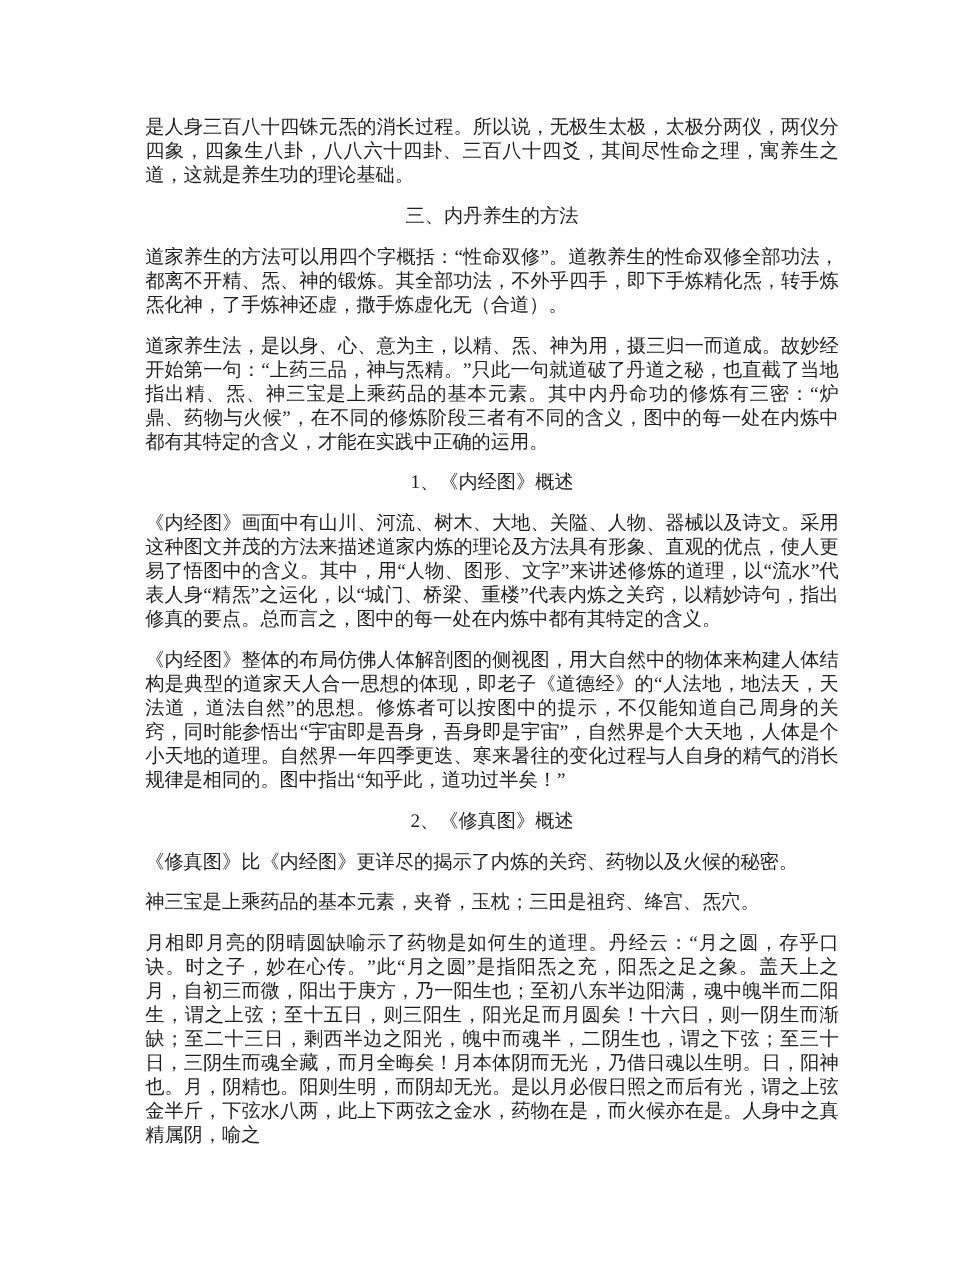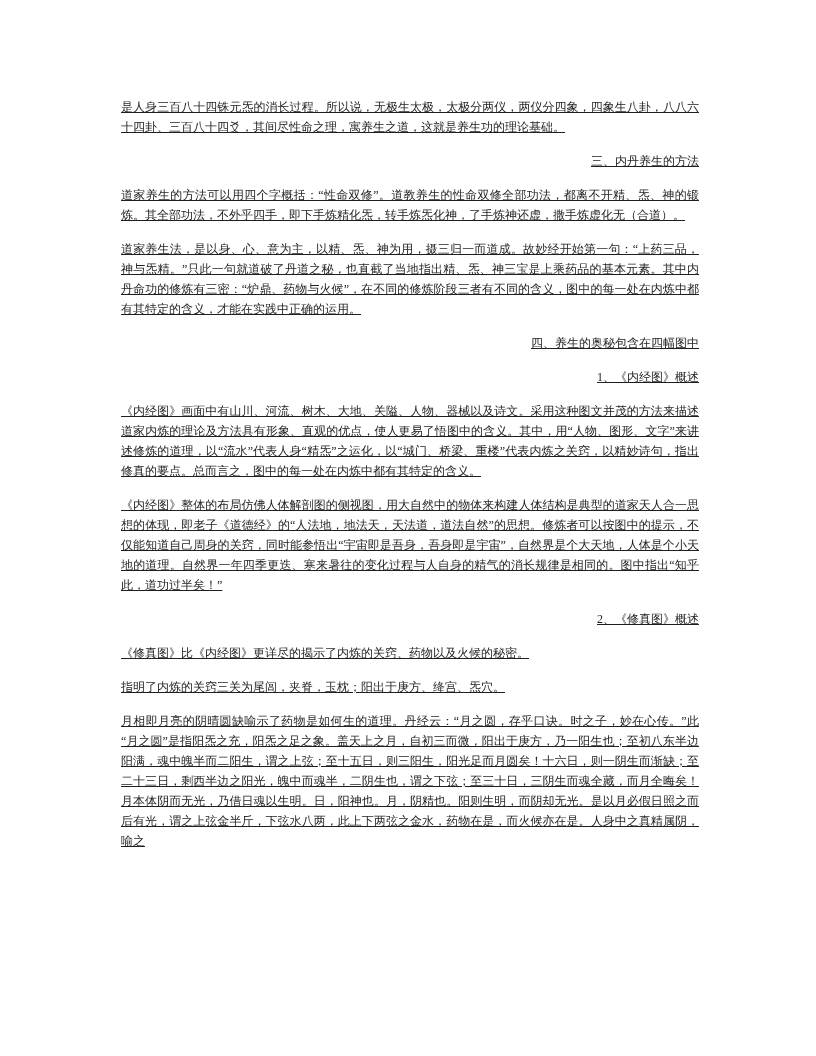--- a/index.html
+++ b/index.html
@@ -16,45 +16,43 @@
     font-family: "Liberation Serif", "DejaVu Serif", serif;
   }
   .content {
     position: absolute;
     left: 121px;
     top: 97px;
     width: 578px;
     color: #1f1f1f;
   }
   .para, .heading {
-    font-size: 12px;
+    font-size: 16px;
     line-height: 20px;
     margin: 0 0 14px 0;
     text-align: justify;
     text-justify: inter-ideograph;
     word-break: break-all;
     letter-spacing: 0;
     font-weight: normal;
-    text-decoration: underline;
   }
   .heading {
-    text-align: right;
+    text-align: center;
   }
 </style>
 </head>
 <body>
 
 <div class="page">
   <div class="content">
     <p class="para">是人身三百八十四铢元炁的消长过程。所以说，无极生太极，太极分两仪，两仪分四象，四象生八卦，八八六十四卦、三百八十四爻，其间尽性命之理，寓养生之道，这就是养生功的理论基础。</p>
     <p class="heading">三、内丹养生的方法</p>
     <p class="para">道家养生的方法可以用四个字概括：“性命双修”。道教养生的性命双修全部功法，都离不开精、炁、神的锻炼。其全部功法，不外乎四手，即下手炼精化炁，转手炼炁化神，了手炼神还虚，撒手炼虚化无（合道）。</p>
     <p class="para">道家养生法，是以身、心、意为主，以精、炁、神为用，摄三归一而道成。故妙经开始第一句：“上药三品，神与炁精。”只此一句就道破了丹道之秘，也直截了当地指出精、炁、神三宝是上乘药品的基本元素。其中内丹命功的修炼有三密：“炉鼎、药物与火候”，在不同的修炼阶段三者有不同的含义，图中的每一处在内炼中都有其特定的含义，才能在实践中正确的运用。</p>
-    <p class="heading">四、养生的奥秘包含在四幅图中</p>
     <p class="heading">1、《内经图》概述</p>
     <p class="para">《内经图》画面中有山川、河流、树木、大地、关隘、人物、器械以及诗文。采用这种图文并茂的方法来描述道家内炼的理论及方法具有形象、直观的优点，使人更易了悟图中的含义。其中，用“人物、图形、文字”来讲述修炼的道理，以“流水”代表人身“精炁”之运化，以“城门、桥梁、重楼”代表内炼之关窍，以精妙诗句，指出修真的要点。总而言之，图中的每一处在内炼中都有其特定的含义。</p>
     <p class="para">《内经图》整体的布局仿佛人体解剖图的侧视图，用大自然中的物体来构建人体结构是典型的道家天人合一思想的体现，即老子《道德经》的“人法地，地法天，天法道，道法自然”的思想。修炼者可以按图中的提示，不仅能知道自己周身的关窍，同时能参悟出“宇宙即是吾身，吾身即是宇宙”，自然界是个大天地，人体是个小天地的道理。自然界一年四季更迭、寒来暑往的变化过程与人自身的精气的消长规律是相同的。图中指出“知乎此，道功过半矣！”</p>
     <p class="heading">2、《修真图》概述</p>
     <p class="para">《修真图》比《内经图》更详尽的揭示了内炼的关窍、药物以及火候的秘密。</p>
-    <p class="para">指明了内炼的关窍三关为尾闾，夹脊，玉枕；阳出于庚方、绛宫、炁穴。</p>
+    <p class="para">神三宝是上乘药品的基本元素，夹脊，玉枕；三田是祖窍、绛宫、炁穴。</p>
     <p class="para">月相即月亮的阴晴圆缺喻示了药物是如何生的道理。丹经云：“月之圆，存乎口诀。时之子，妙在心传。”此“月之圆”是指阳炁之充，阳炁之足之象。盖天上之月，自初三而微，阳出于庚方，乃一阳生也；至初八东半边阳满，魂中魄半而二阳生，谓之上弦；至十五日，则三阳生，阳光足而月圆矣！十六日，则一阴生而渐缺；至二十三日，剩西半边之阳光，魄中而魂半，二阴生也，谓之下弦；至三十日，三阴生而魂全藏，而月全晦矣！月本体阴而无光，乃借日魂以生明。日，阳神也。月，阴精也。阳则生明，而阴却无光。是以月必假日照之而后有光，谓之上弦金半斤，下弦水八两，此上下两弦之金水，药物在是，而火候亦在是。人身中之真精属阴，喻之</p>
   </div>
 </div>
 
 </body></html>

